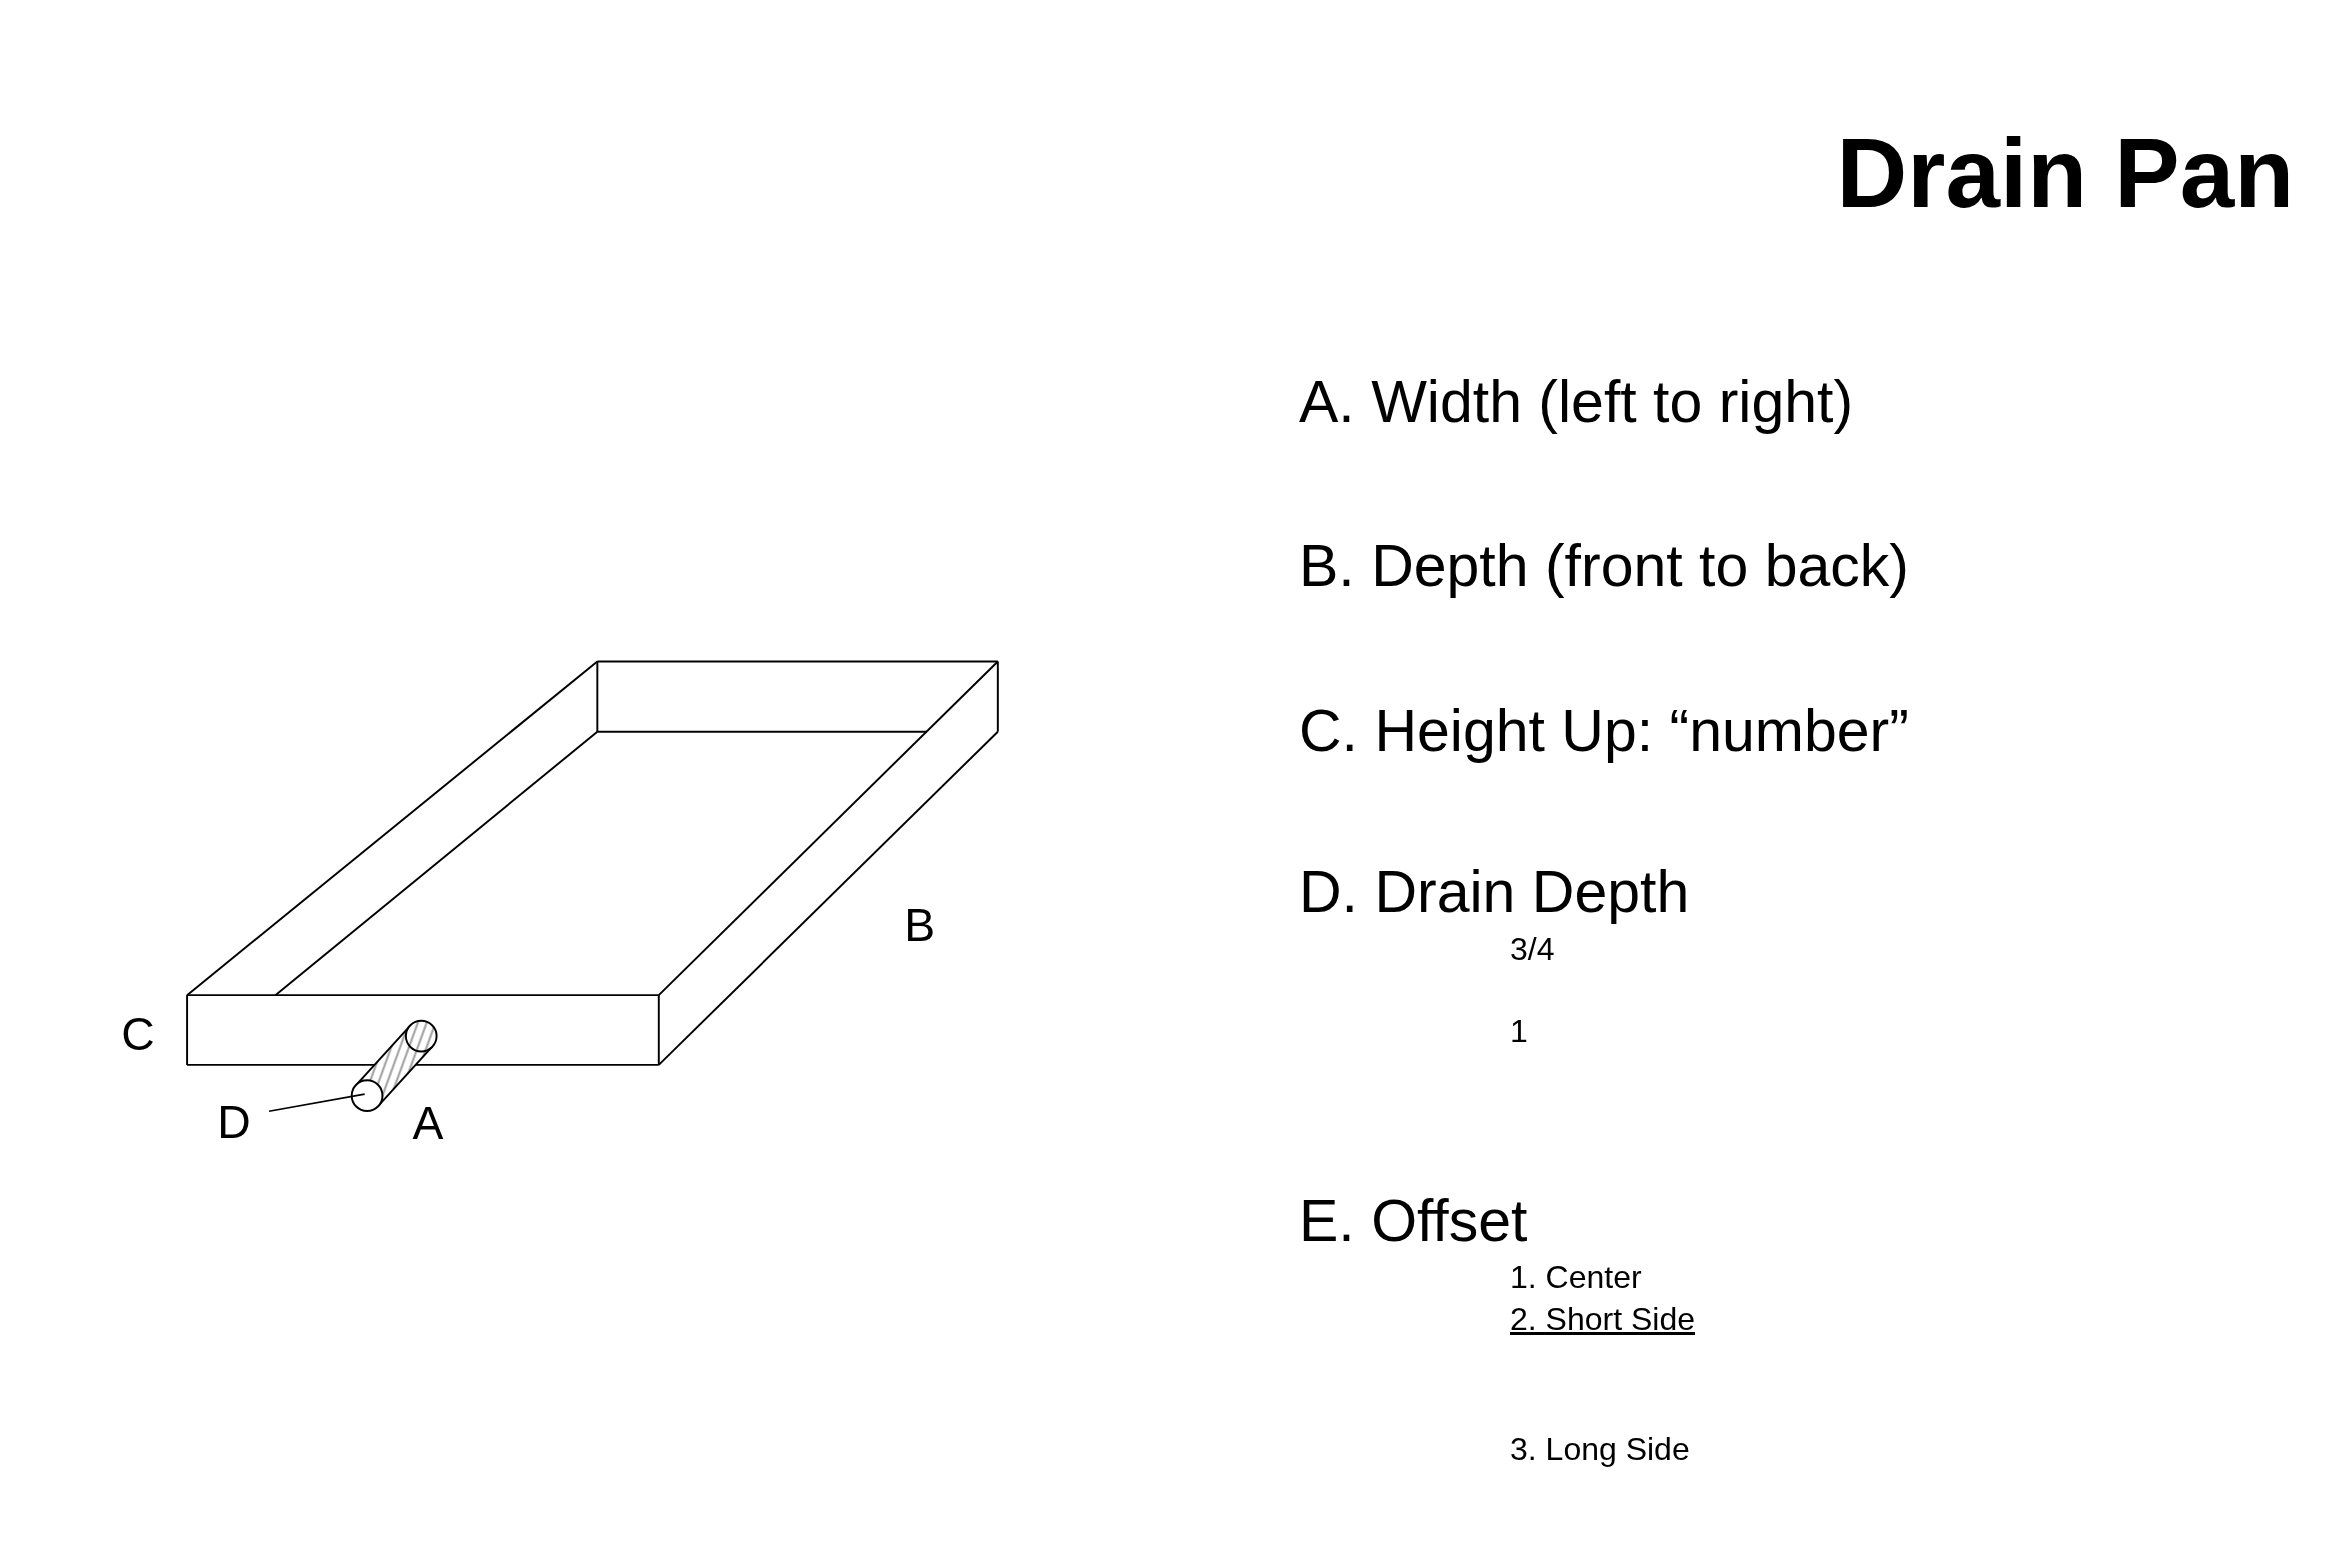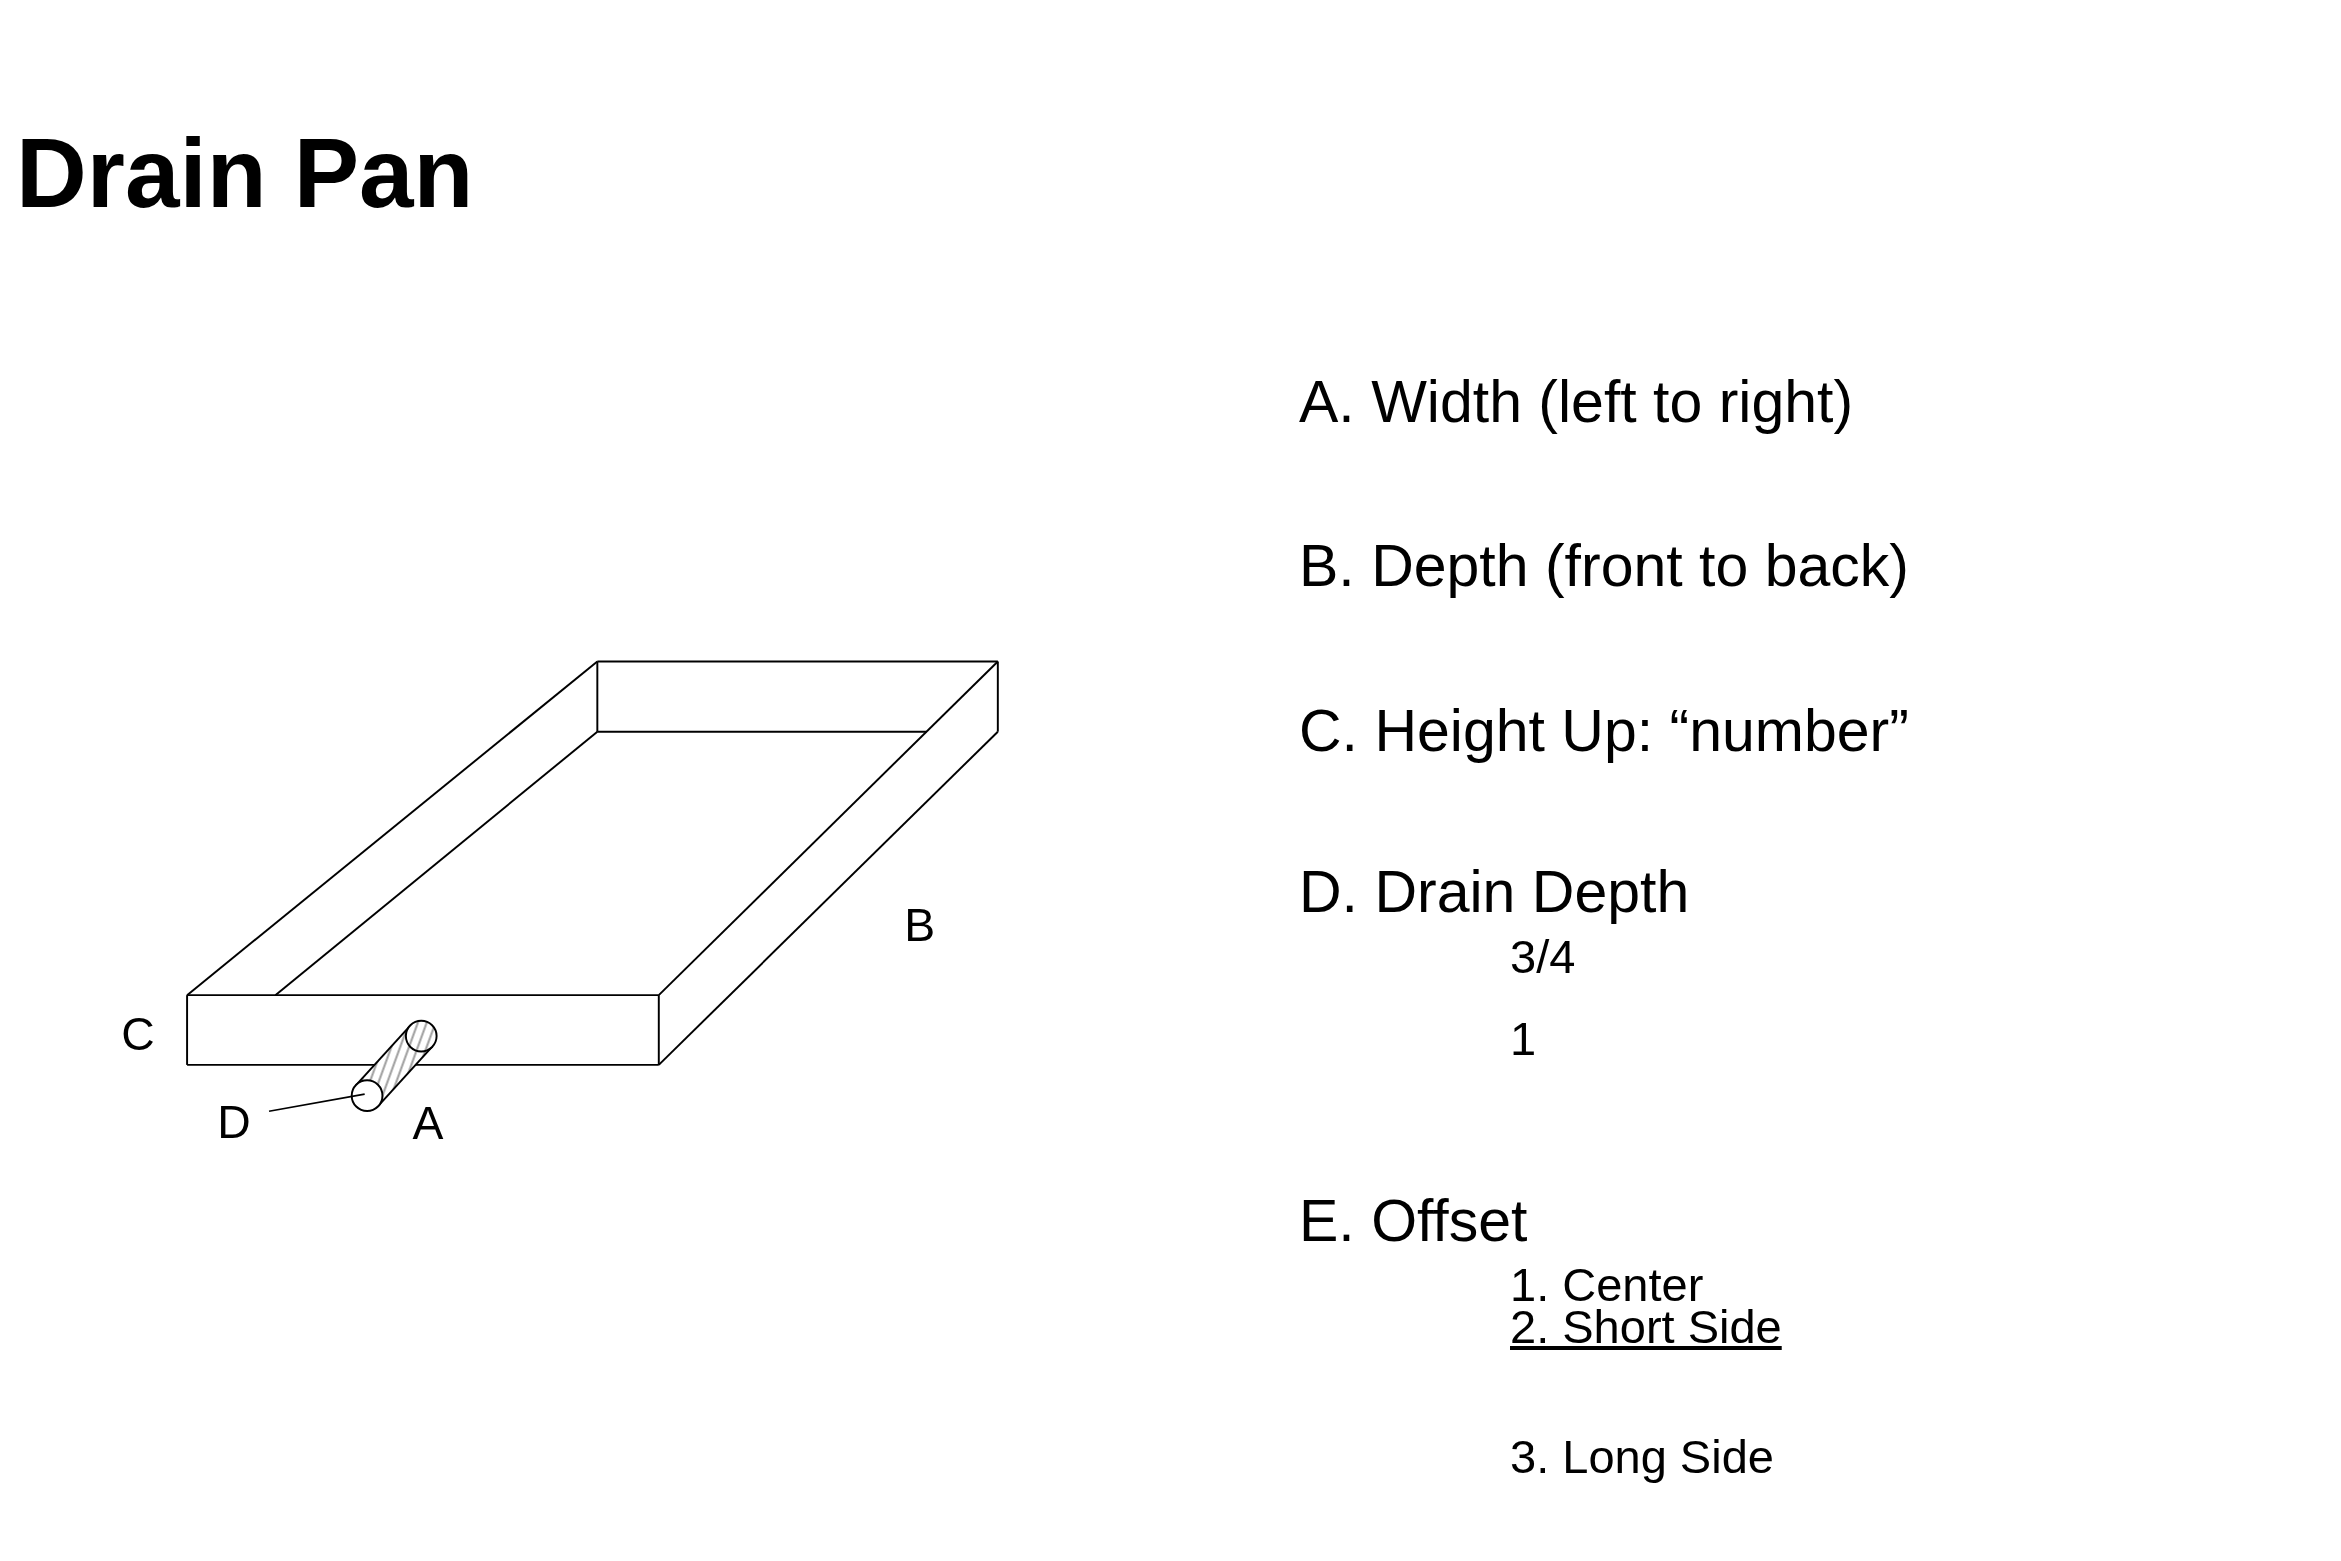--- a/index.html
+++ b/index.html
@@ -16,40 +16,40 @@
   .page {
     position: relative;
     width: 2342px;
     height: 1561px;
     background: #ffffff;
     overflow: hidden;
   }
   .title {
     position: absolute;
     top: 124px;
-    left: 16px;
+    left: 10px;
     width: 2284px;
-    text-align: left;
+    text-align: right;
     font-size: 98px;
     font-weight: 700;
     line-height: 1;
     white-space: nowrap;
   }
   .legend-item {
     position: absolute;
     left: 1299px;
     font-size: 59px;
     line-height: 1;
     white-space: nowrap;
     margin-top: 27px;
   }
   .legend-sub {
     position: absolute;
     left: 1510px;
-    font-size: 47px;
+    font-size: 32px;
     line-height: 1;
     white-space: nowrap;
   }
   .item-a { top: 346px; }
   .item-b { top: 510px; }
   .item-c { top: 675px; }
   .item-d { top: 836px; }
   .item-e { top: 1165px; }
   .sub-d1 { top: 933px; }
   .sub-d2 { top: 1015px; }

